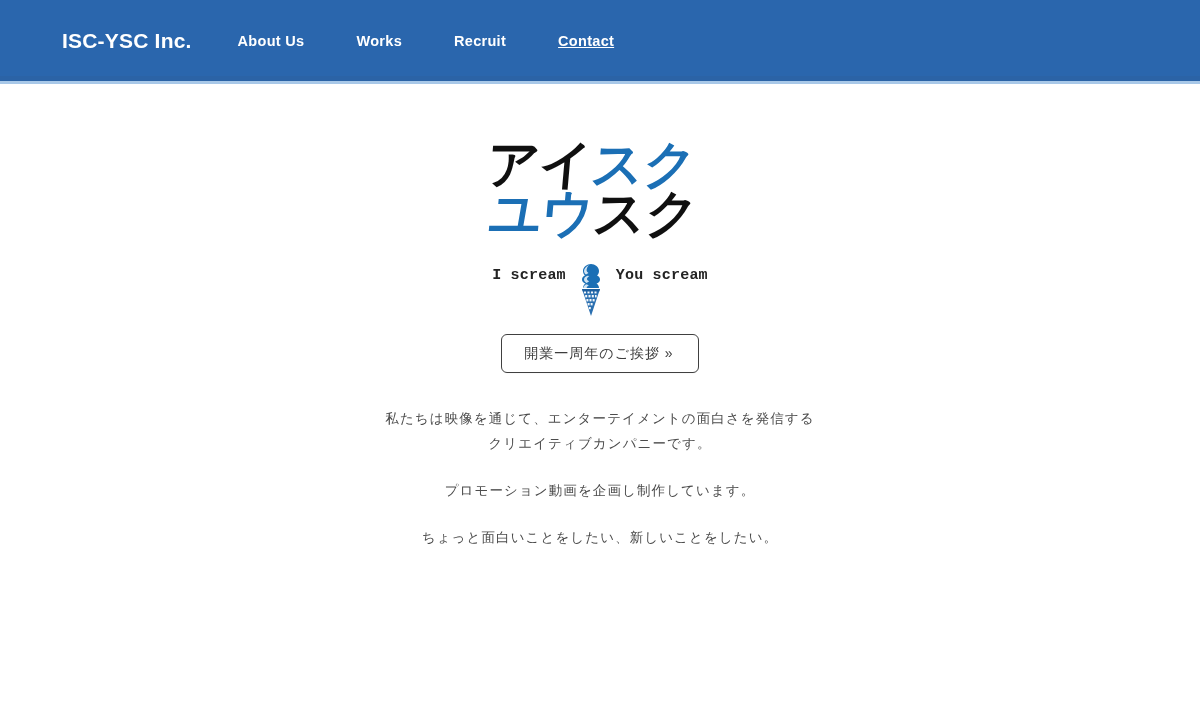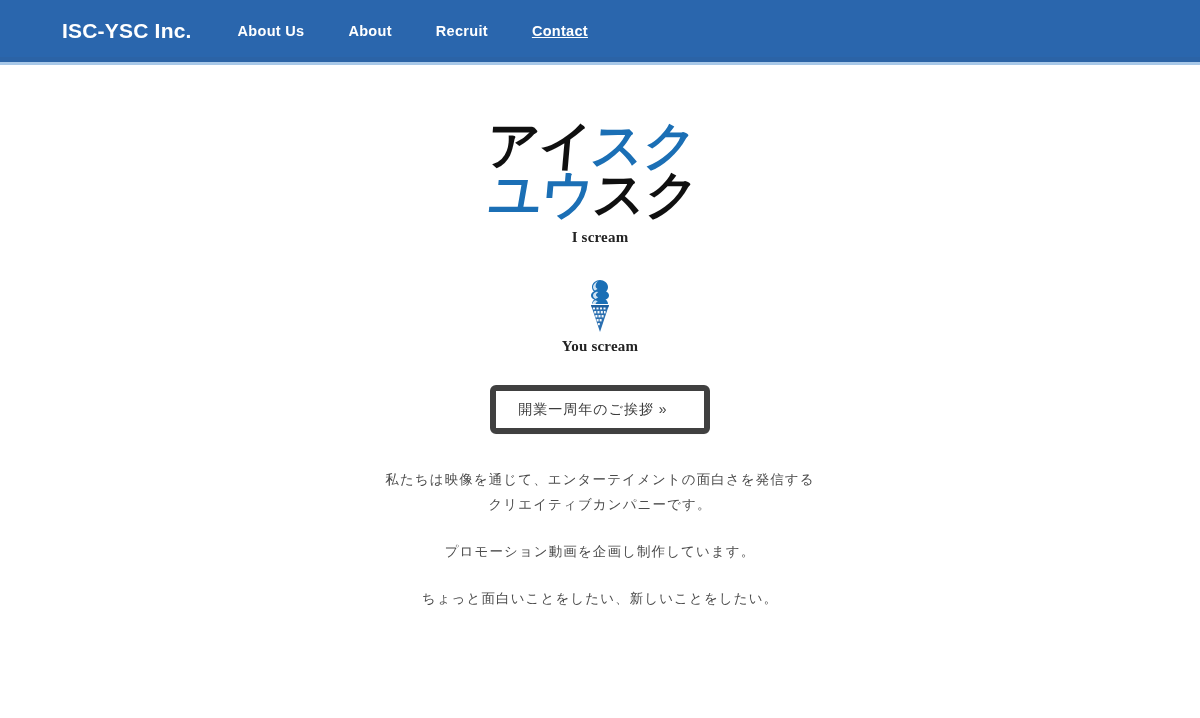--- a/index.html
+++ b/index.html
@@ -11,21 +11,21 @@
     width: 1200px;
     height: 718px;
     overflow: hidden;
     background: #ffffff;
     font-family: "Liberation Sans", "DejaVu Sans", sans-serif;
     -webkit-font-smoothing: antialiased;
   }
 
   
   .site-header {
-    height: 65px;
+    height: 84px;
     background: #2a66ad;
     border-bottom: 3px solid #a8c8e8;
     box-sizing: border-box;
     display: flex;
     align-items: center;
     padding-left: 62px;
     position: relative;
   }
   .site-header::after {
     content: "";
@@ -41,21 +41,21 @@
     font-weight: bold;
     letter-spacing: 0.2px;
     text-decoration: none;
     margin-right: 46px;
     white-space: nowrap;
   }
 
   .main-nav {
     display: flex;
     align-items: center;
-    gap: 8px;
+    gap: 16px;
   }
   .nav-link {
     color: #ffffff;
     font-size: 14.5px;
     font-weight: bold;
     text-decoration: none;
     padding: 0 24px 0 0;
     margin-right: 12px;
     white-space: nowrap;
     letter-spacing: 0.3px;
@@ -86,27 +86,26 @@
   .logo-line-1 { text-align: left; padding-left: 2px; }
   .logo-line-2 { text-align: left; padding-left: 4px; }
   .lg-black { color: #101010; }
   .lg-blue  { color: #1b6fb5; }
 
   .logo-tagline {
     margin-top: 10px;
     display: flex;
     align-items: center;
     justify-content: center;
-    gap: 18px;
-    font-family: Liberation Serif, serif;
+    gap: 10px;
+    font-family: Liberation Mono, monospace;
     font-weight: bold;
     font-size: 15px;
     color: #232323;
     letter-spacing: 0.2px;
-    flex-direction: column;
   }
   .tagline-word { white-space: nowrap; }
 
   
   .cone-icon {
     width: 30px;
     height: 56px;
     display: block;
     position: relative;
     top: 14px;
@@ -124,23 +123,23 @@
   .headline .hl-row { display: block; }
 
   
   .cta-wrap {
     margin-top: 30px;
   }
   .cta-button {
     display: inline-block;
     background: #ffffff;
     color: #3d3d3d;
-    border: 6px solid #404040;
+    border: 1px solid #404040;
     border-radius: 6px;
-    padding: 11px 36px 12px 22px;
+    padding: 11px 24px 12px 22px;
     font-size: 14px;
     letter-spacing: 1px;
     text-decoration: none;
     line-height: 1;
     cursor: pointer;
     box-shadow: 0 1px 0 rgba(0,0,0,0.02);
   }
 
   
   .body-copy {
@@ -156,21 +155,21 @@
   .copy-paragraph:last-child { margin-bottom: 0; }
   .copy-line { display: block; }
 </style>
 </head>
 <body>
 
 <header class="site-header">
   <a class="brand" href="#">ISC-YSC Inc.</a>
   <nav class="main-nav">
     <a class="nav-link" href="#">About Us</a>
-    <a class="nav-link" href="#">About</a>
+    <a class="nav-link" href="#">Works</a>
     <a class="nav-link" href="#">Recruit</a>
     <a class="nav-link" href="#">Contact</a>
   </nav>
 </header>
 
 <main class="hero">
 
   <div class="logo-block">
     <div class="logo-line logo-line-1"><span class="lg-black">アイ</span><span class="lg-blue">スク</span></div>
     <div class="logo-line logo-line-2"><span class="lg-blue">ユウ</span><span class="lg-black">スク</span></div>

